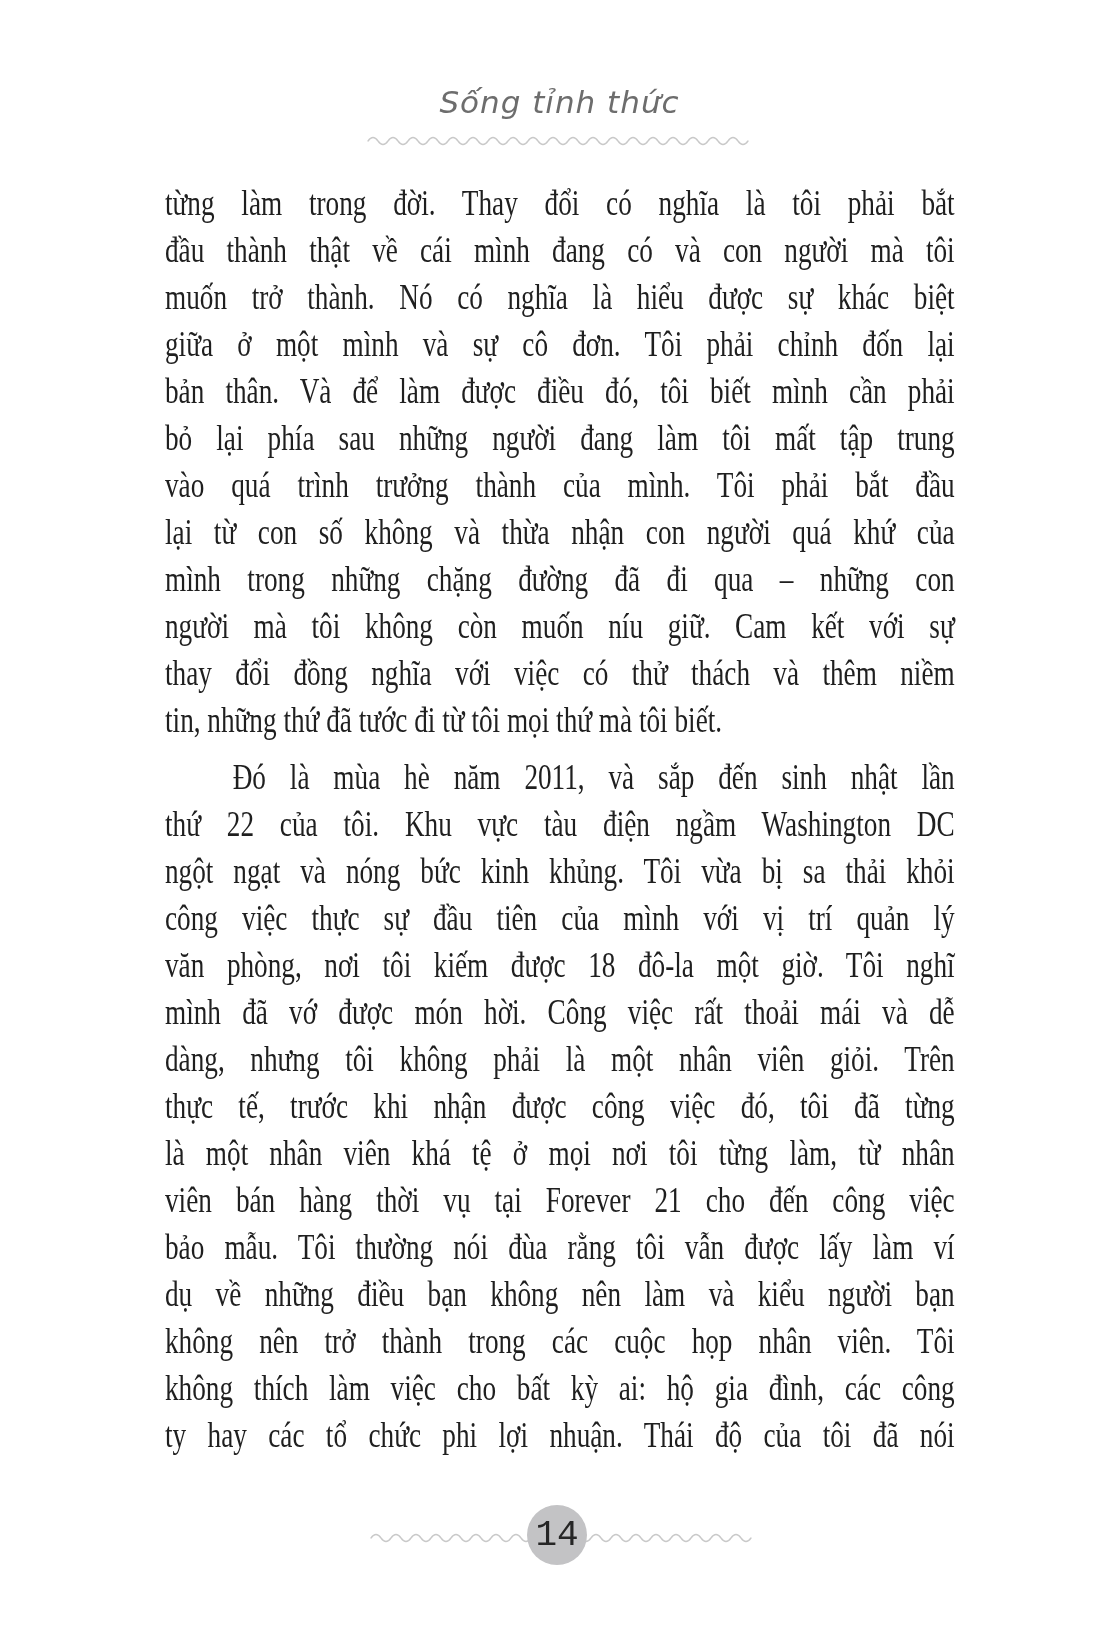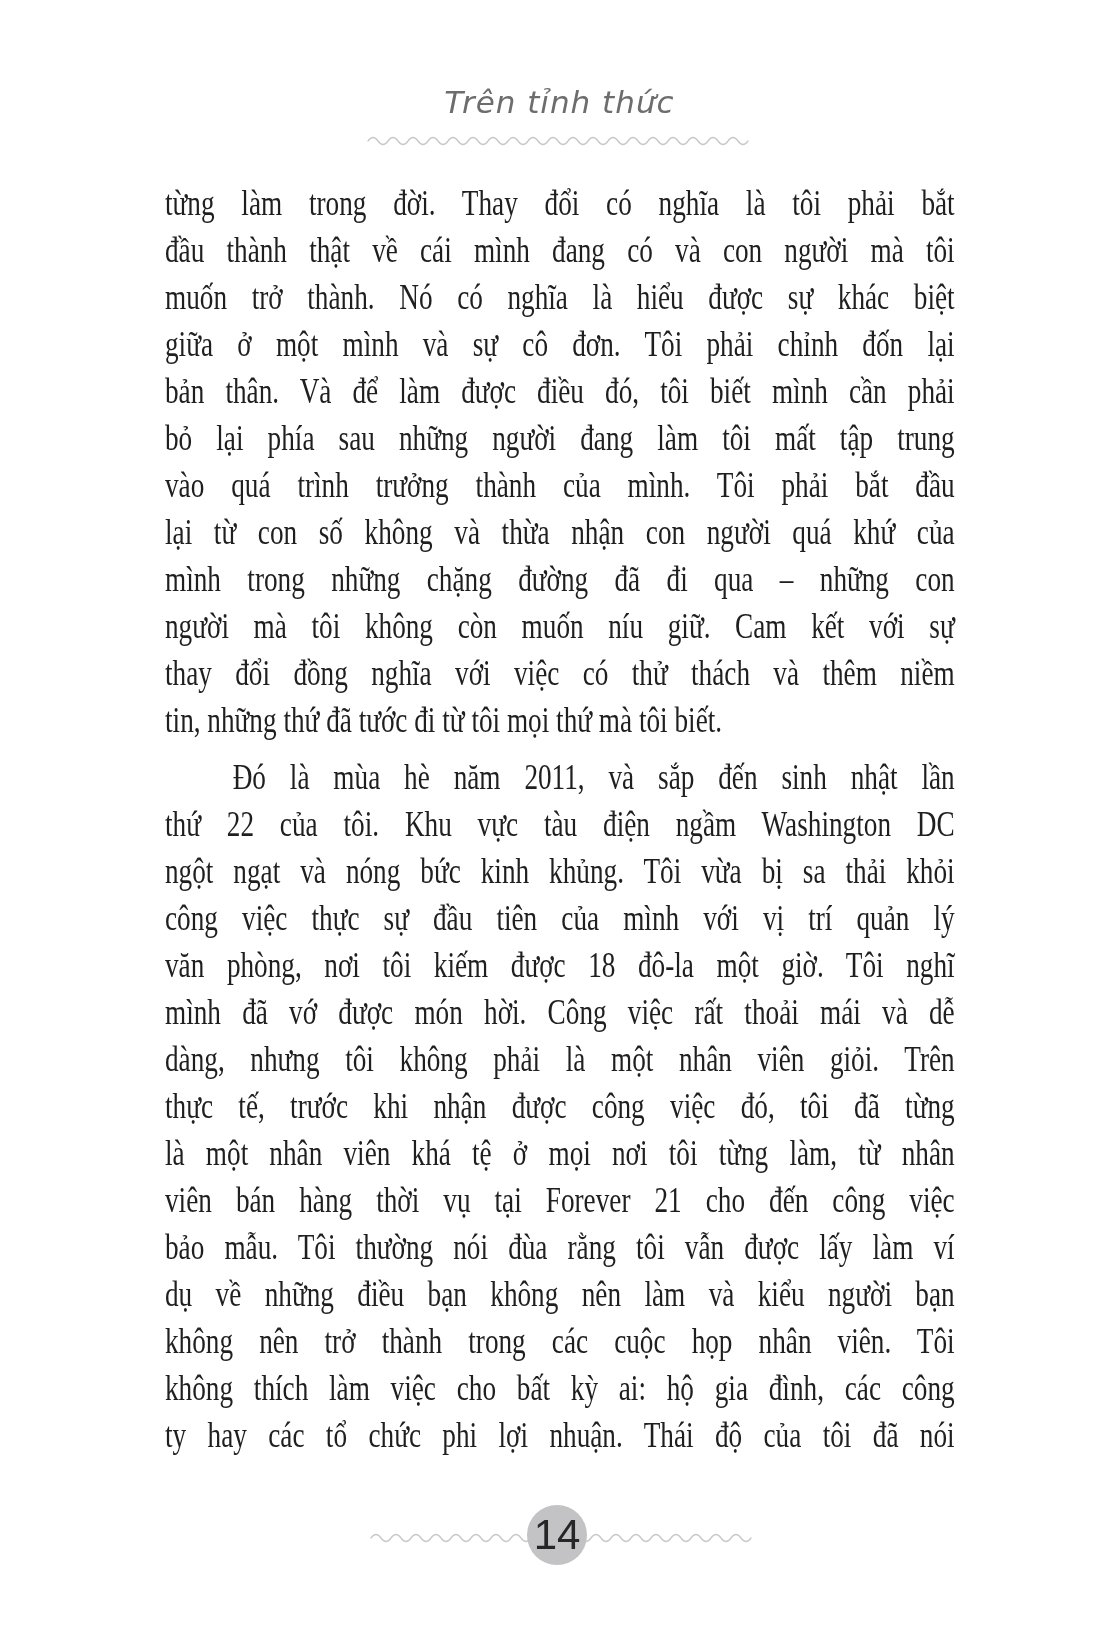--- a/index.html
+++ b/index.html
@@ -52,32 +52,32 @@
   }
   .line.para-end{text-align-last:left;}
   .line.indent{text-indent:87px;}
 
   
   .page-badge{
     position:absolute;left:527px;top:1505px;
     width:60px;height:60px;border-radius:50%;
     background:var(--badge-gray);
     display:flex;align-items:center;justify-content:center;
-    font-family:Liberation Sans, sans-serif;
-    font-size:42px;font-weight:500;
+    font-family:Liberation Mono, monospace;
+    font-size:36px;font-weight:500;
     color:var(--badge-text);
     z-index:2;
   }
 </style>
 </head>
 <body>
 
 <div class="page">
 
-  <div class="running-head">Trên tỉnh thức</div>
+  <div class="running-head">Sống tỉnh thức</div>
 
   <div class="wave wave-top">
     <svg width="390" height="16" viewBox="0 0 390 16" aria-hidden="true">
       <path d="M3 9 q5 -7 10 0 t10 0 t10 0 t10 0 t10 0 t10 0 t10 0 t10 0 t10 0 t10 0 t10 0 t10 0 t10 0 t10 0 t10 0 t10 0 t10 0 t10 0 t10 0 t10 0 t10 0 t10 0 t10 0 t10 0 t10 0 t10 0 t10 0 t10 0 t10 0 t10 0 t10 0 t10 0 t10 0 t10 0 t10 0 t10 0 t10 0 t10 0" fill="none" stroke="#c9c9c9" stroke-width="1.3" stroke-linecap="round"></path>
     </svg>
   </div>
 
   <div class="textblock">
       <div class="para">
         <div class="line">từng làm trong đời. Thay đổi có nghĩa là tôi phải bắt</div>

